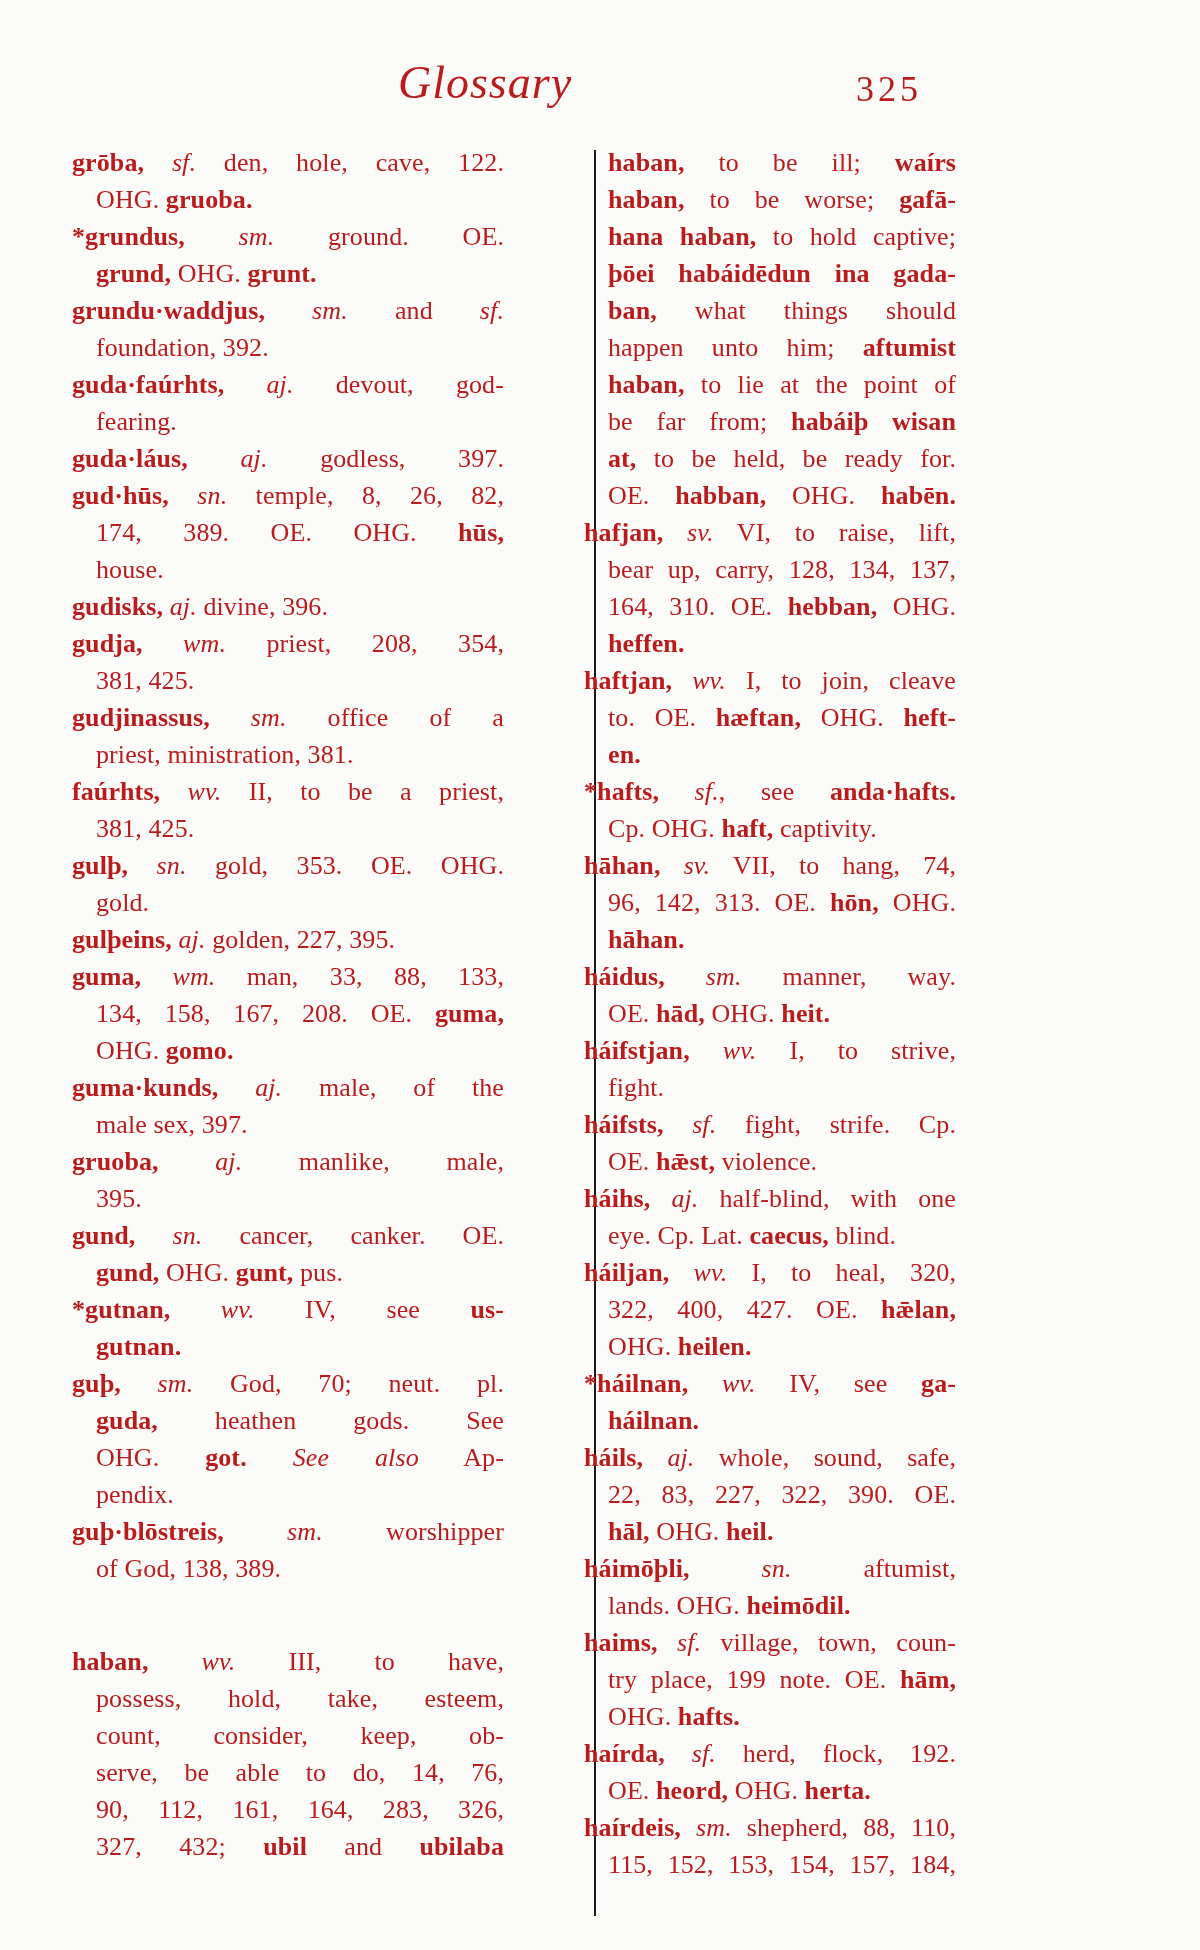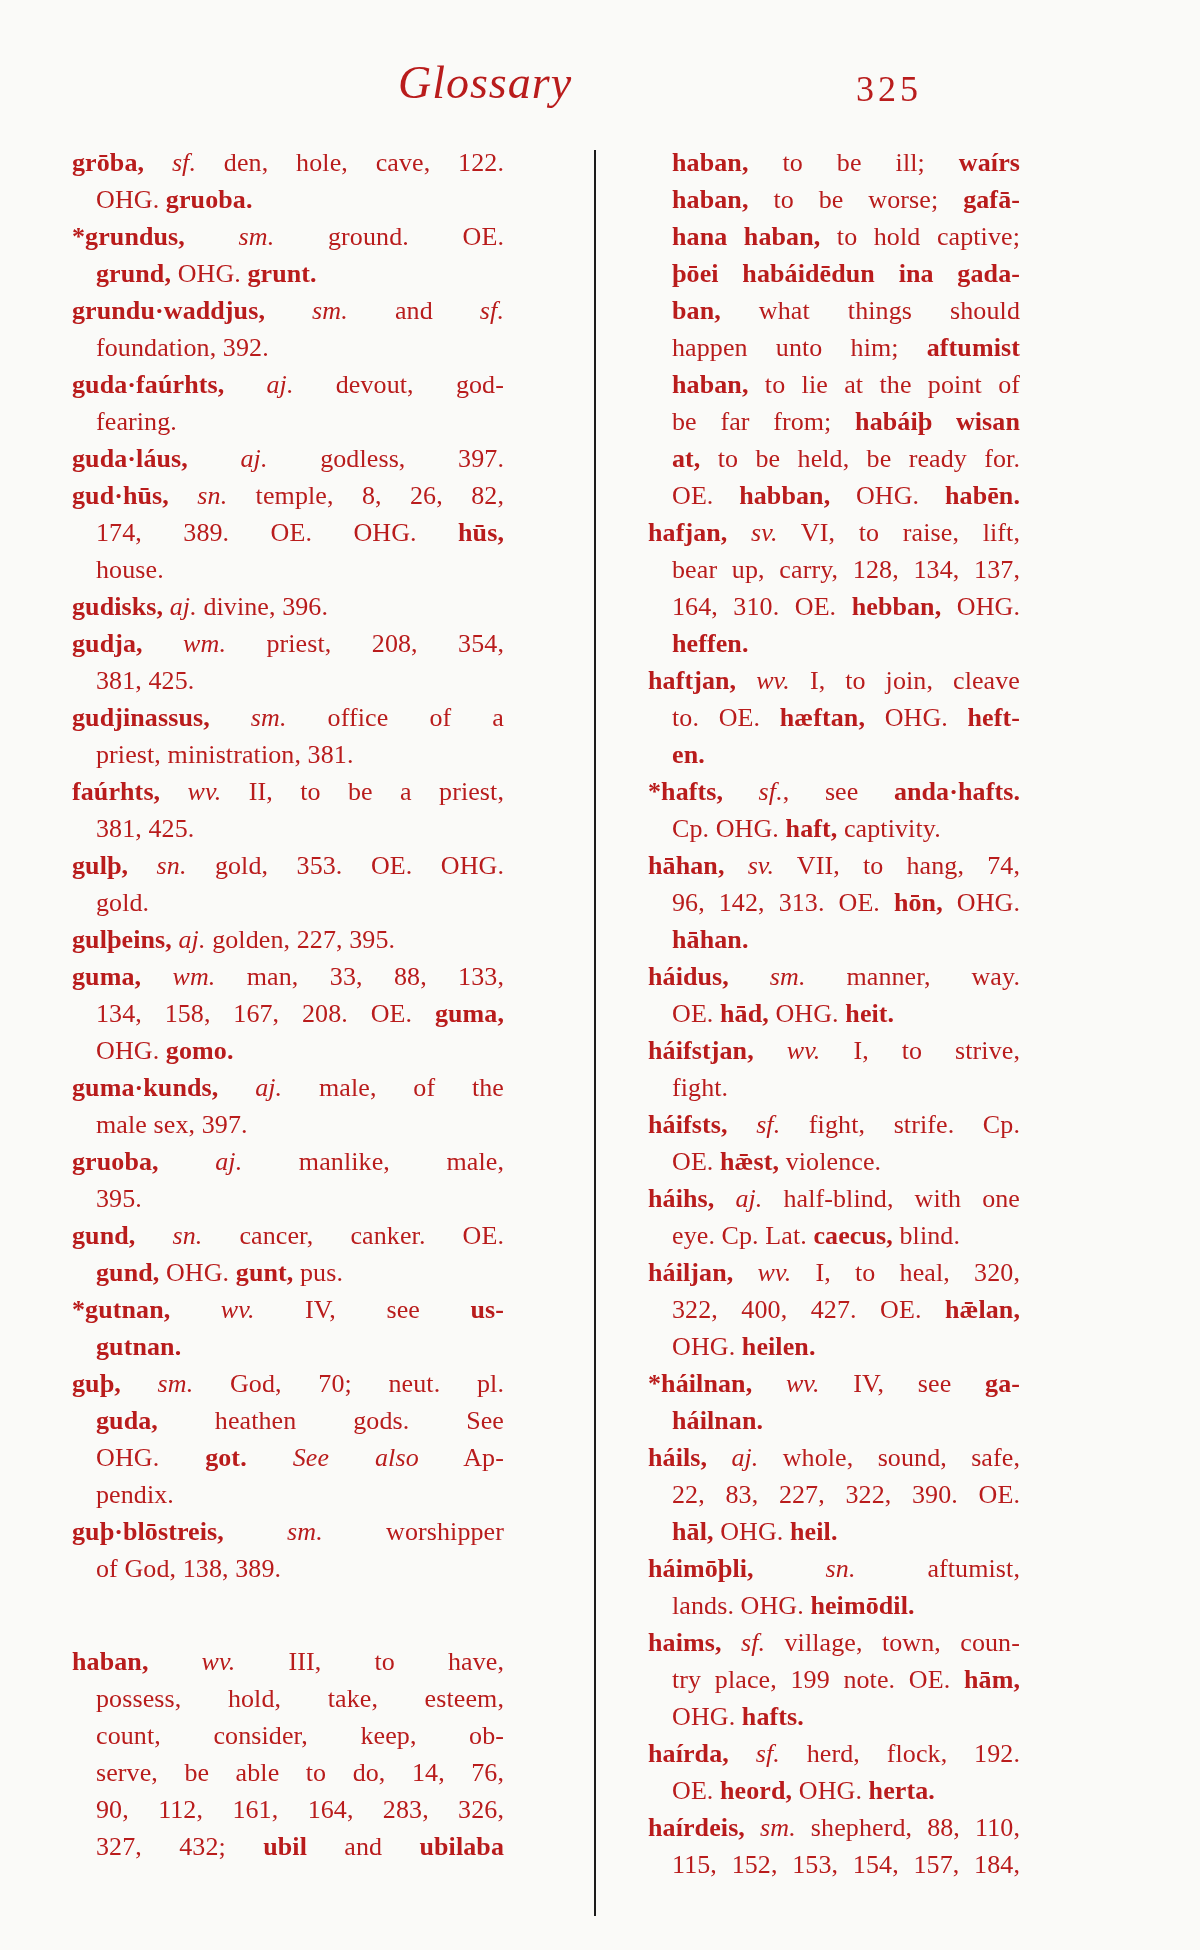--- a/index.html
+++ b/index.html
@@ -28,21 +28,21 @@
     position:absolute; left:594px; top:150px;
     width:2px; height:1766px;
     background:#1b1b1b;
   }
   .col {
     position:absolute; top:144px;
     font-size:26px; line-height:37px;
     letter-spacing:0.1px;
   }
   .col-left  { left:72px;  width:432px; }
-  .col-right { left:648px; width:372px; }
+  .col-right { left:584px; width:372px; }
   .line { min-height:37px; }
   .line.ind { padding-left:24px; }
   .line.just { text-align:justify; text-align-last:justify; }
   .sec-gap { height:56px; }
   .s-b { font-weight:bold; }
   .s-i { font-style:italic; }
 </style>
 </head>
 <body>
 

